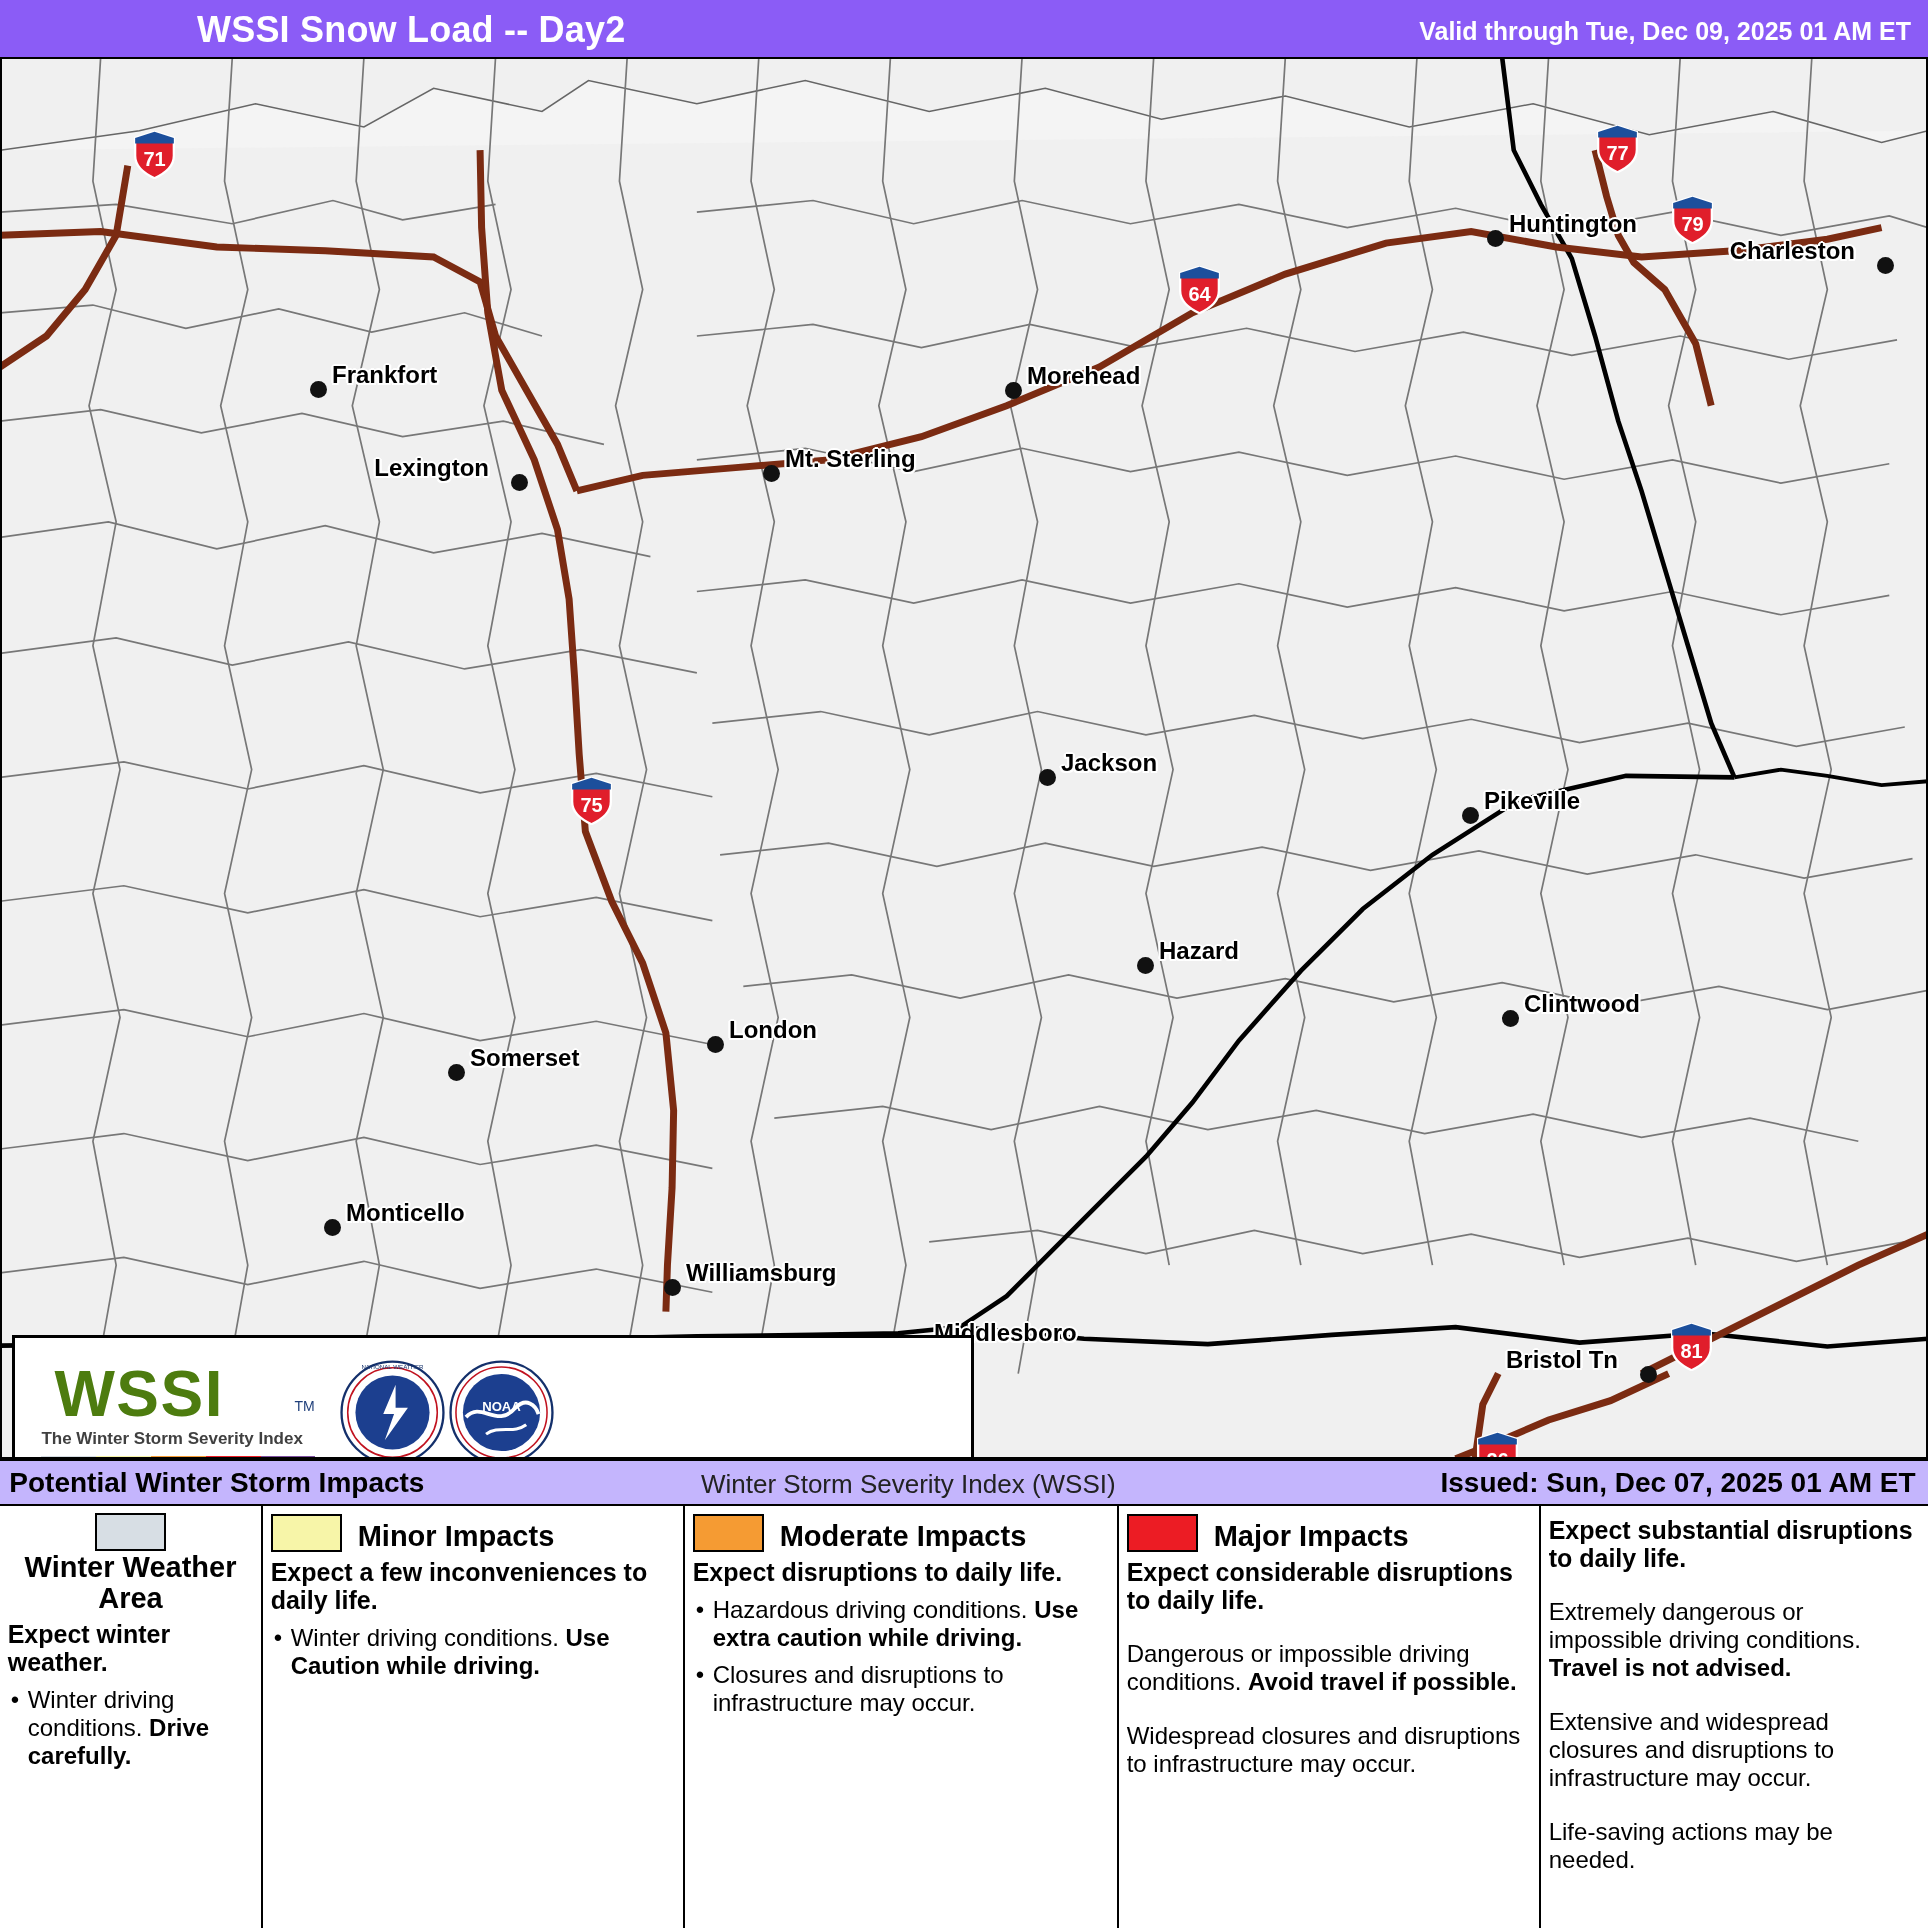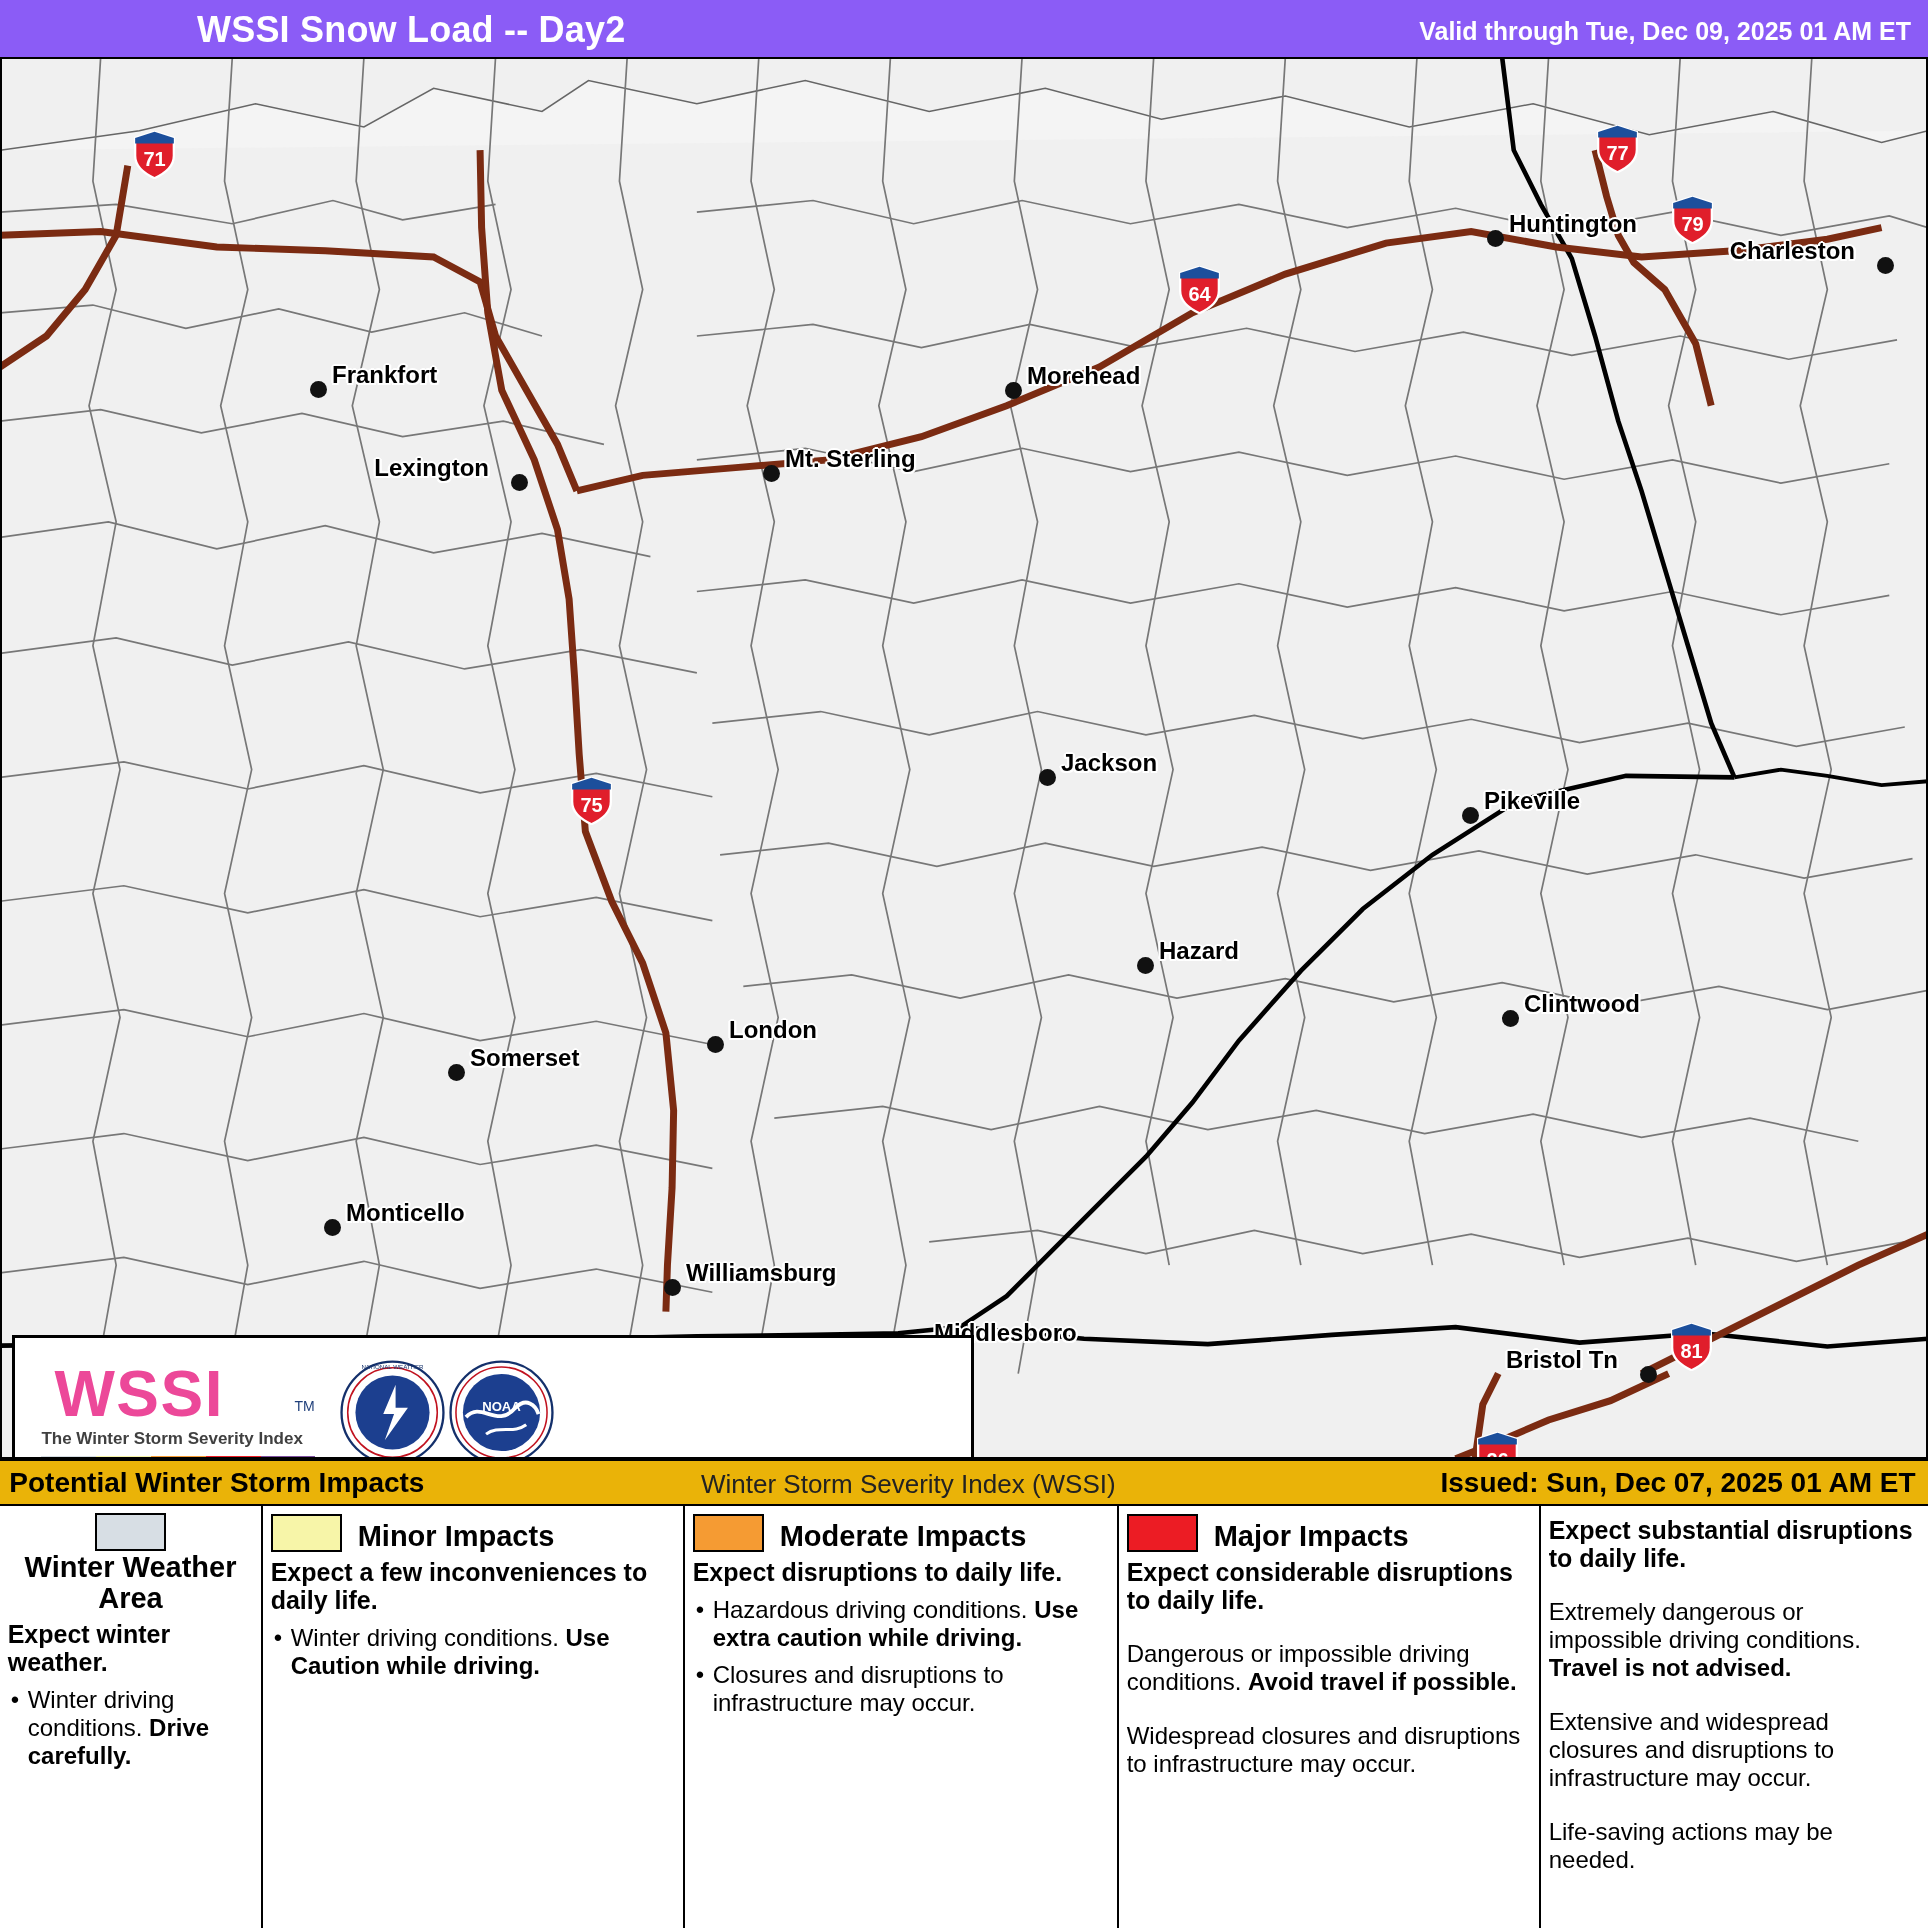--- a/index.html
+++ b/index.html
@@ -21,31 +21,31 @@
   .city .lbl{position:absolute;left:22px;top:-20px;white-space:nowrap;font-size:24px;font-weight:bold;color:#000;
       text-shadow:-2.3px 0 #fff,0 -2.3px #fff,2.3px 0 #fff,0 2.3px #fff,-1.5px -1.5px #fff,1.5px -1.5px #fff,-1.5px 1.5px #fff,1.5px 1.5px #fff;}
   .city.lft .lbl{left:auto;right:22px;}
 
   
   .shield{position:absolute;width:45px;height:48px;}
   .shield .txt{position:absolute;left:0;top:17px;width:45px;text-align:center;font-size:20px;font-weight:bold;color:#fff;}
 
   
   .logobox{position:absolute;left:12.4px;top:1278px;width:956px;height:147px;background:#fff;border:3.9px solid #000;}
-  .wssi-word{position:absolute;left:39px;top:18.6px;font-size:64px;font-weight:bold;color:#ec4899;letter-spacing:1.5px;}
+  .wssi-word{position:absolute;left:39px;top:18.6px;font-size:64px;font-weight:bold;color:#4d7c0f;letter-spacing:1.5px;}
   .wssi-tm{position:absolute;left:279px;top:60px;font-size:14px;color:#1f3f7a;}
   .wssi-sub{position:absolute;left:26px;top:91px;font-size:17px;color:#404040;font-weight:bold;}
   .wssi-swatches{position:absolute;left:26px;top:118px;width:274px;height:17px;display:flex;}
   .wssi-swatches i{flex:1;height:17px;display:block;}
   .nws-seal{position:absolute;left:325px;top:22px;width:105px;height:105px;}
   .noaa-seal{position:absolute;left:434px;top:22px;width:105px;height:105px;}
   .created{position:absolute;left:554px;top:23px;font-size:25.6px;line-height:32px;color:#000;}
 
   
-  .statusbar{position:absolute;left:0;top:1459px;width:1928px;height:43px;background:#eab308;border-top:2.3px solid #000;border-bottom:2.3px solid #000;}
+  .statusbar{position:absolute;left:0;top:1459px;width:1928px;height:43px;background:#c4b5fd;border-top:2.3px solid #000;border-bottom:2.3px solid #000;}
   .sb-left{position:absolute;left:9.3px;top:6.2px;font-size:28px;font-weight:bold;color:#000;}
   .sb-mid{position:absolute;left:701px;top:7.7px;font-size:26px;color:#222;}
   .sb-right{position:absolute;right:12.4px;top:6.2px;font-size:28px;font-weight:bold;color:#000;}
 
   
   .legend{position:absolute;left:0;top:1505px;width:1928px;height:424px;display:flex;}
   .lgcol{position:relative;border-right:2.3px solid #000;box-sizing:border-box;padding:4.6px 7.7px 0 7.7px;}
   .lgcol:last-child{border-right:none;}
   .lg-head{display:flex;align-items:flex-end;gap:16px;}
   .lg-chip{width:67px;height:34px;border:2.3px solid #000;flex:0 0 auto;margin-top:4.6px;}

